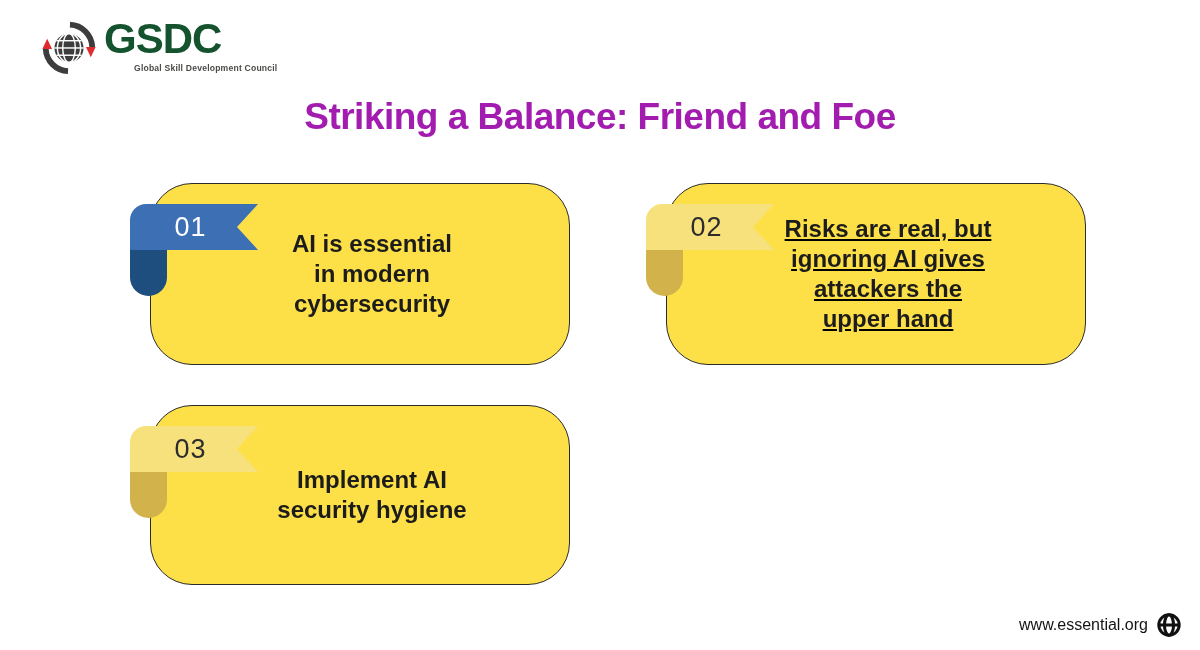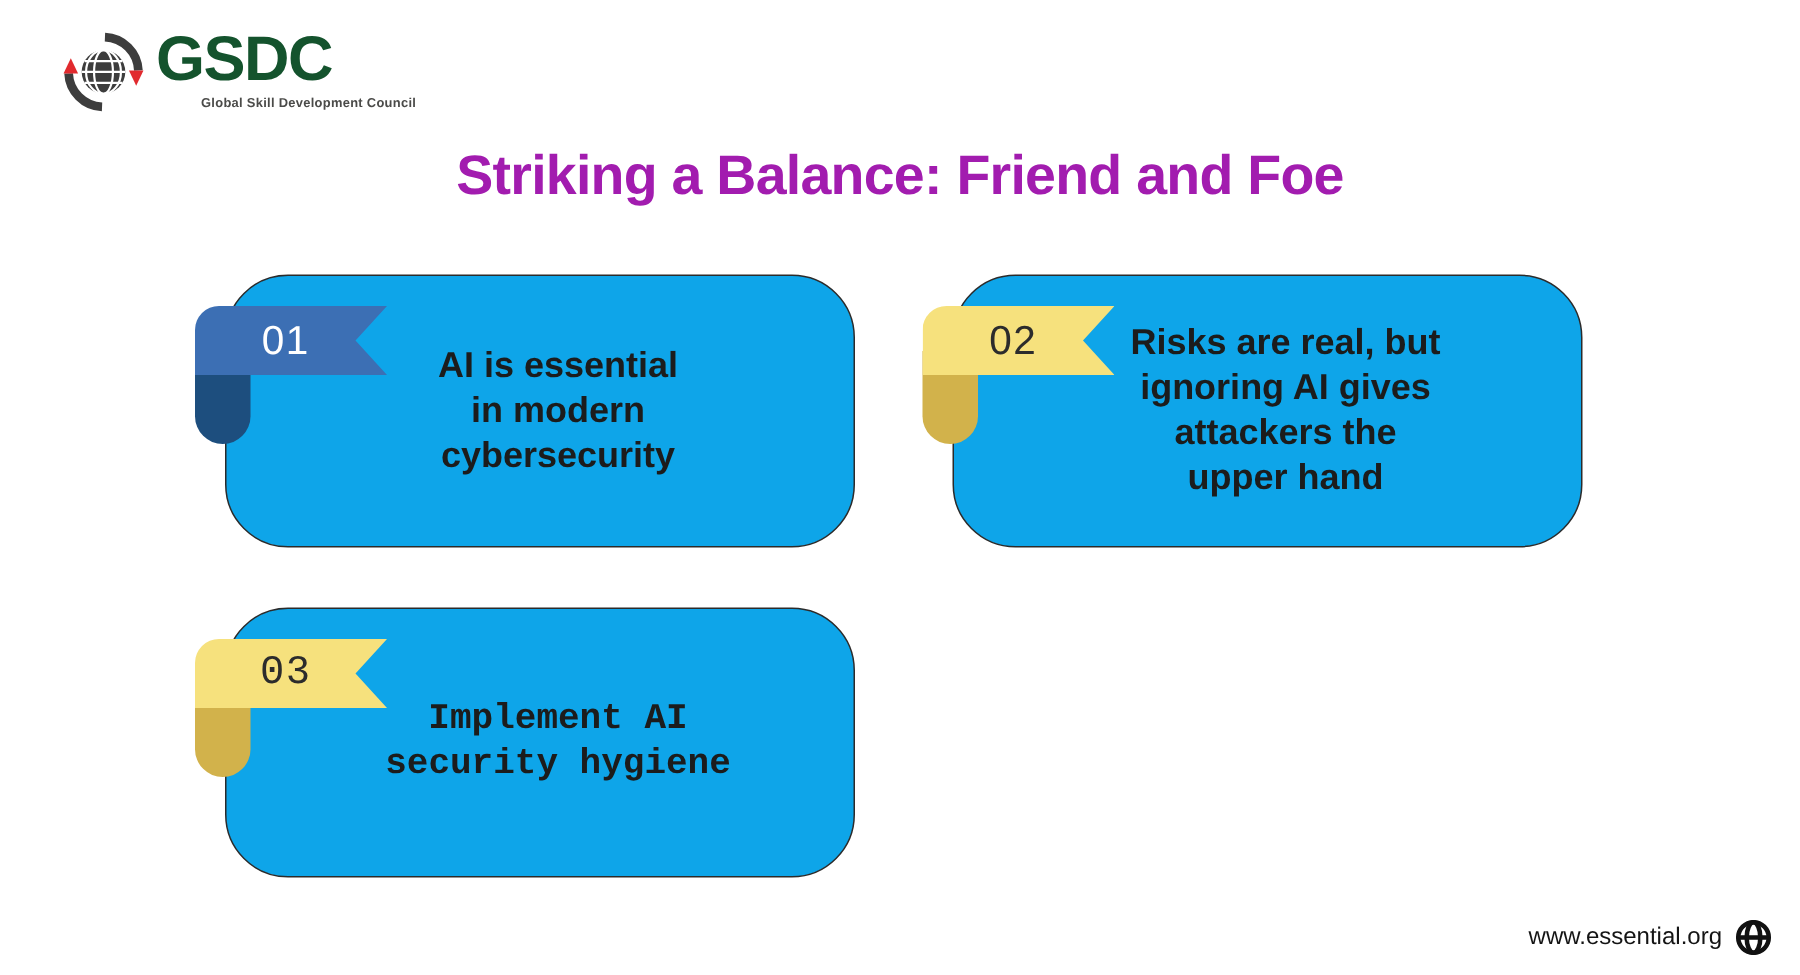--- a/index.html
+++ b/index.html
@@ -13,26 +13,26 @@
   .logo-textcol{margin-left:4px;display:flex;flex-direction:column;}
   .logo-brand{font-size:42px;font-weight:800;letter-spacing:-1px;line-height:42px;margin-top:2px;}
   .logo-tagline{font-size:8.6px;font-weight:700;letter-spacing:.2px;margin-top:3px;}
   
   .title{
     position:absolute;left:0;right:0;top:96px;text-align:center;
     font-size:37px;font-weight:800;color:#141414;letter-spacing:-.5px;
   }
   
   .card{
-    position:absolute;background:#0ea5e9;border:1.4px solid #2b2b2b;border-radius:42px;
+    position:absolute;background:#fde047;border:1.4px solid #2b2b2b;border-radius:42px;
     display:flex;align-items:center;justify-content:center;
   }
   .card-1{left:150px;top:183px;width:418px;height:180px;}
-  .card-2{left:635px;top:183px;width:418px;height:180px;}
-  .card-3{left:150px;top:405px;width:418px;height:178px;font-family:Liberation Mono, monospace;}
+  .card-2{left:666px;top:183px;width:418px;height:180px;text-decoration:underline;}
+  .card-3{left:150px;top:405px;width:418px;height:178px;}
   .card-4{left:650px;top:405px;width:418px;height:178px;}
   .card-text{
     white-space:pre-line;text-align:center;font-size:24px;line-height:30px;
     font-weight:600;color:#1c1c1c;padding-left:24px;
   }
   
   .ribbon-fold{
     position:absolute;left:-21px;top:50px;width:37px;height:62px;
     border-radius:0 0 19px 19px;z-index:2;
   }

